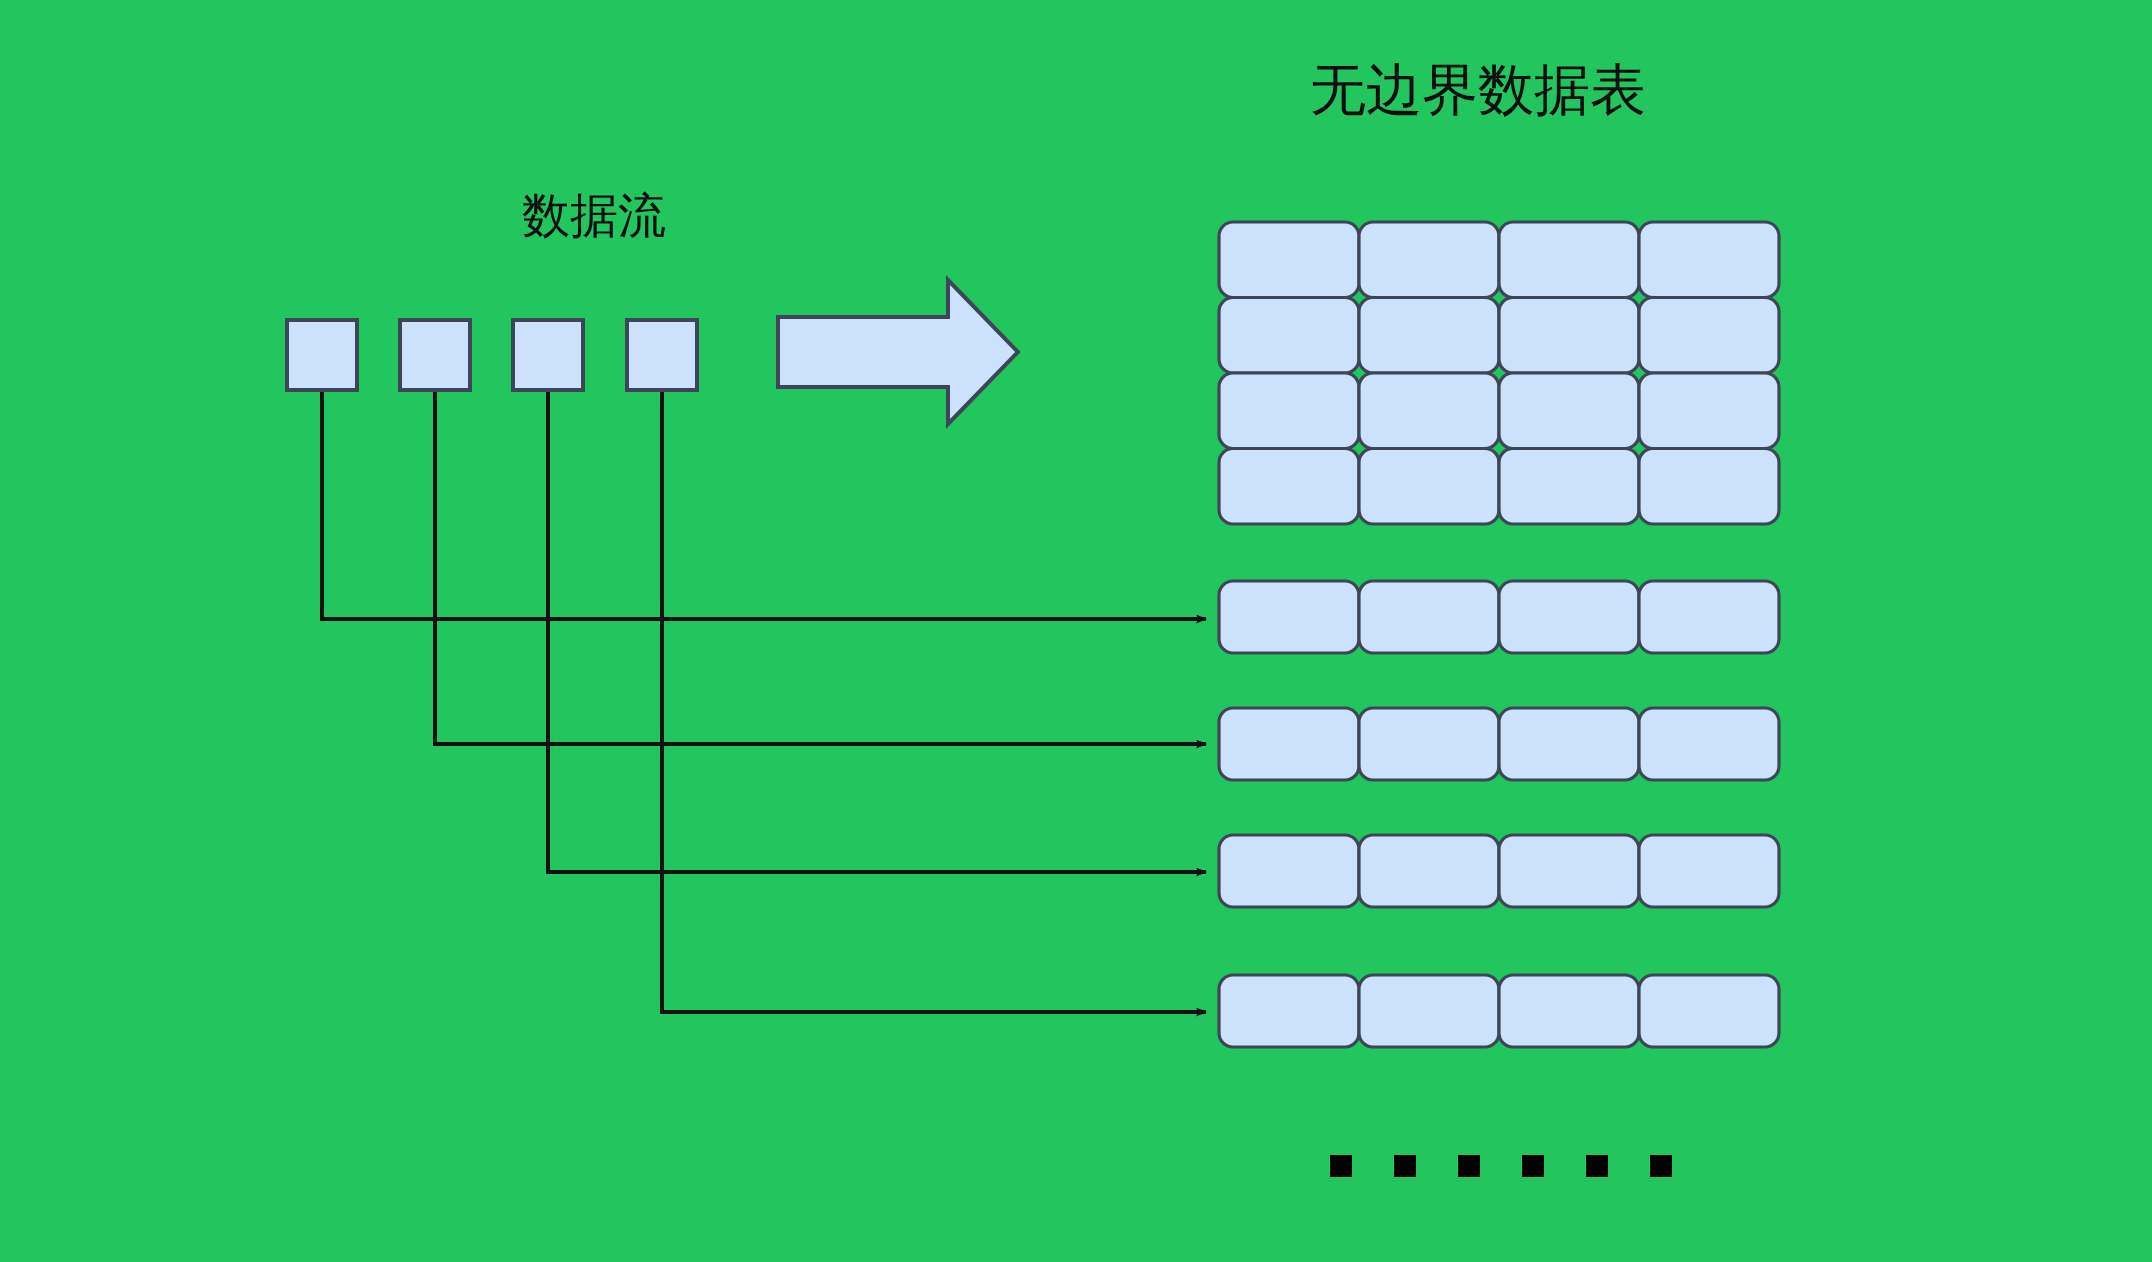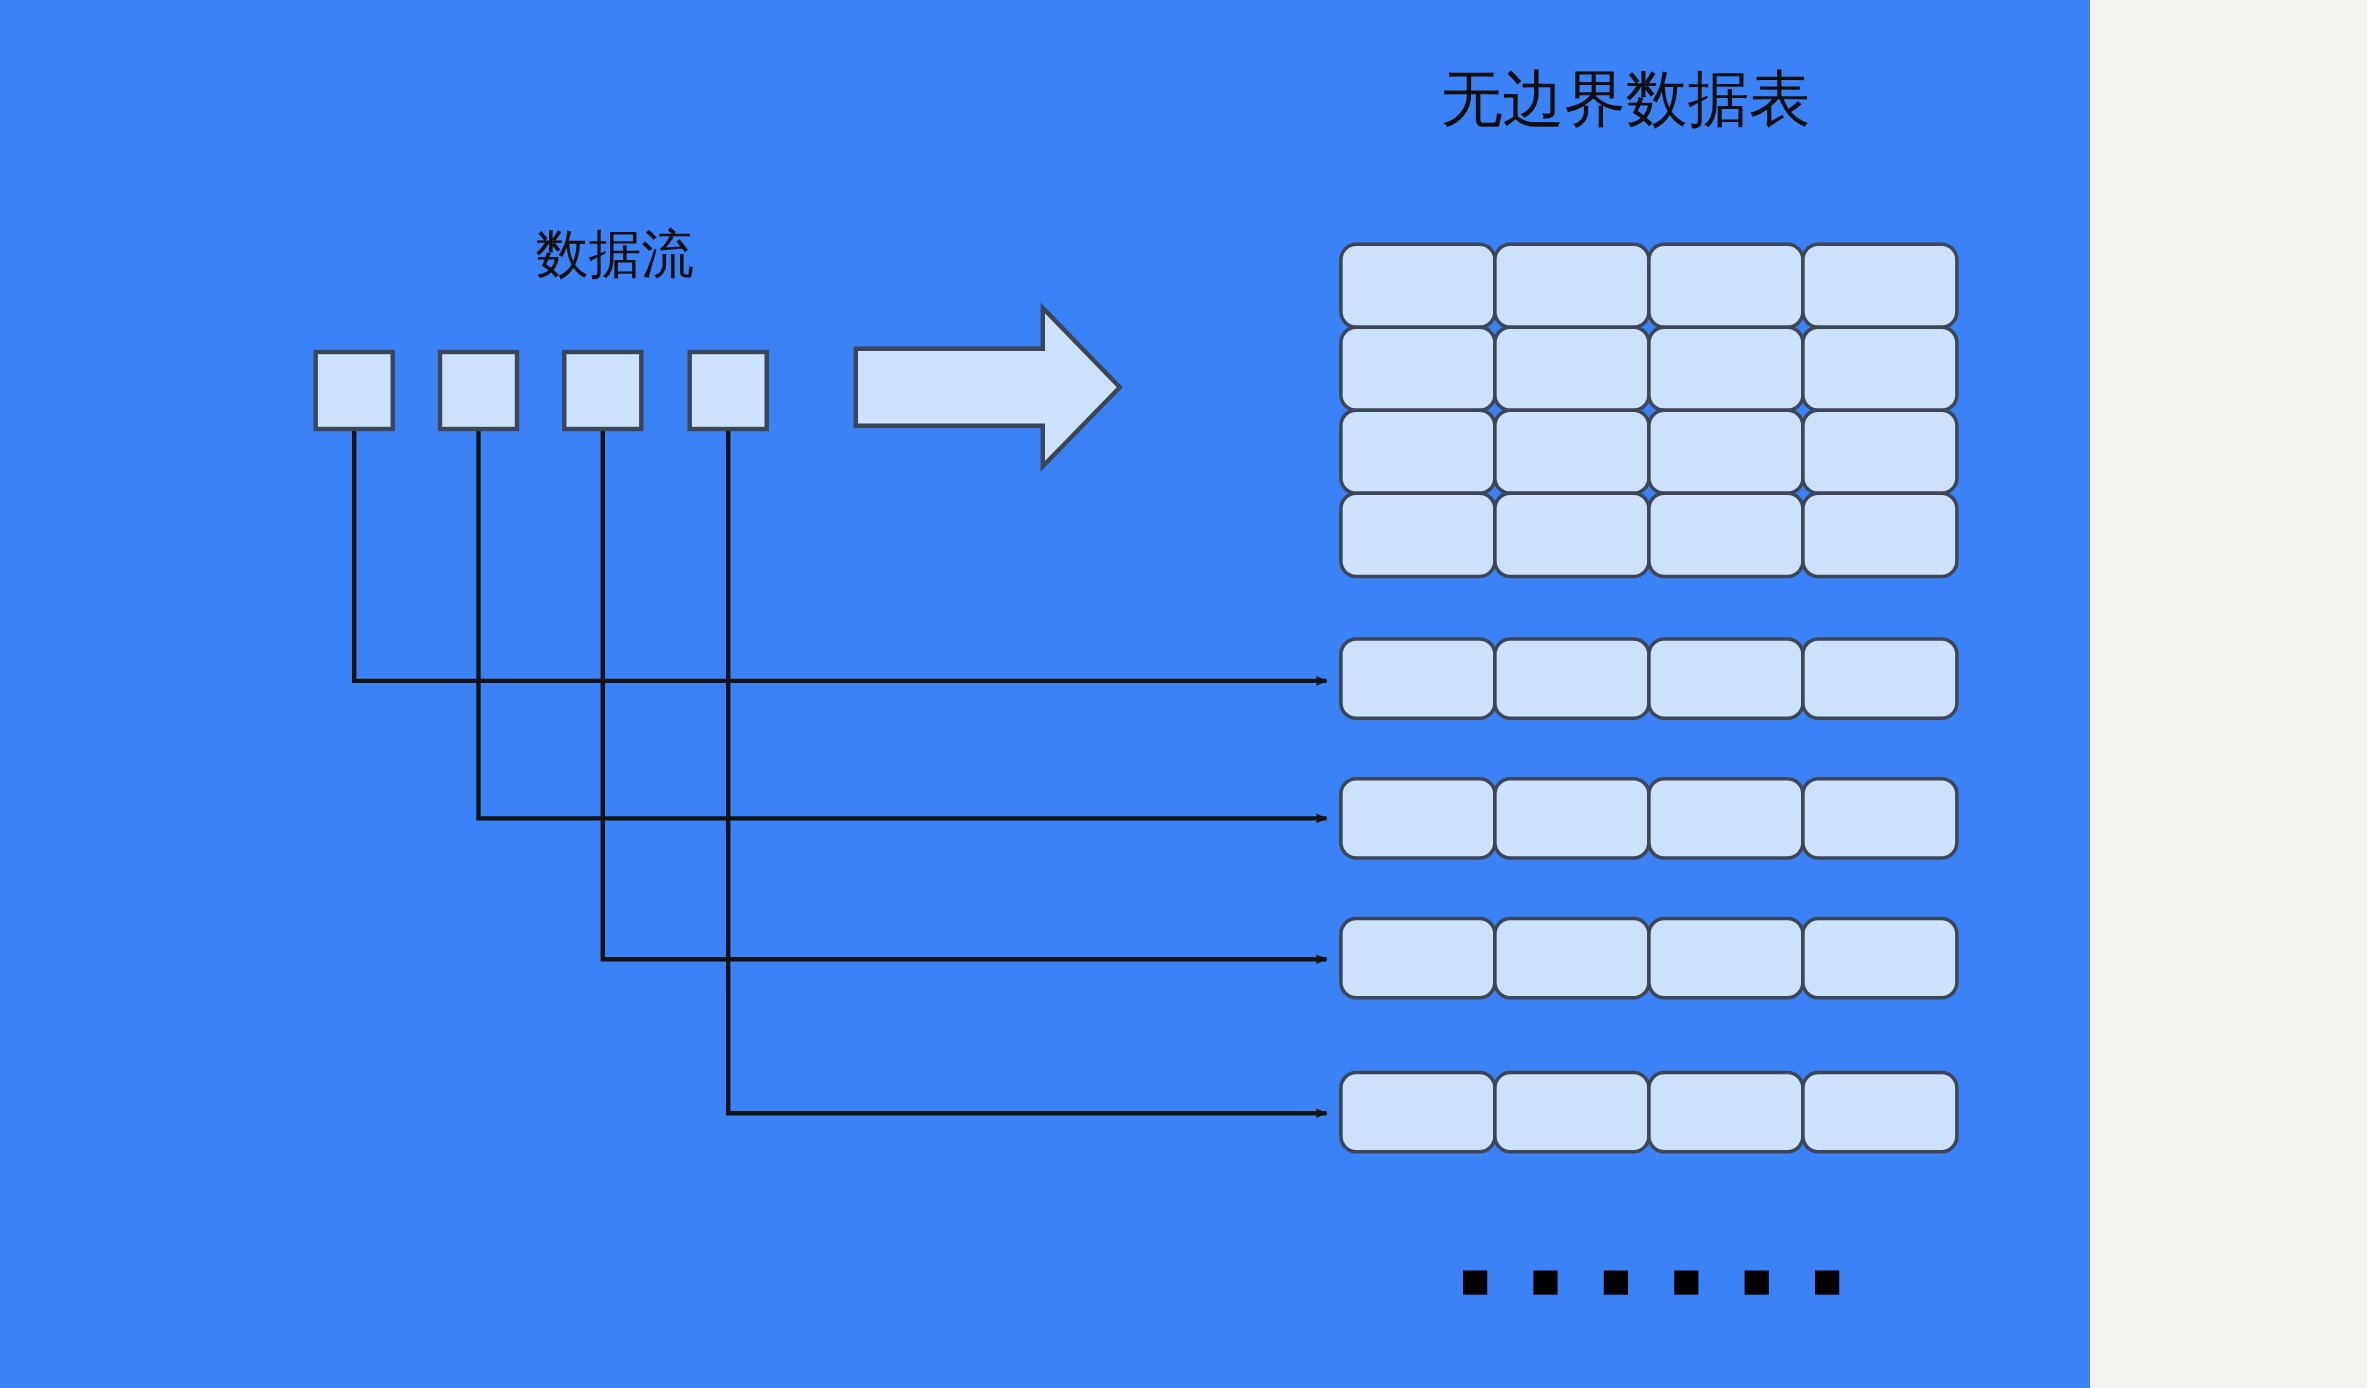--- a/index.html
+++ b/index.html
@@ -5,23 +5,23 @@
   html, body {
     margin: 0;
     padding: 0;
     background: #f4f3ee;
   }
   body {
     font-family: "Liberation Sans", "DejaVu Sans", sans-serif;
   }
   #stage {
     position: relative;
-    width: 1900px;
+    width: 2152px;
     height: 1262px;
-    background: #3b82f6;
+    background: #22c55e;
     overflow: hidden;
   }
   #diagram-svg {
     position: absolute;
     left: 0;
     top: 0;
     width: 2152px;
     height: 1262px;
     display: block;
   }
@@ -32,23 +32,22 @@
     white-space: nowrap;
     line-height: 1;
   }
   #title-unbounded-table {
     font-size: 56px;
     left: 1310px;
     top: 62px;
   }
   #label-data-stream {
     font-size: 48px;
-    left: 487px;
+    left: 522px;
     top: 192px;
-    margin-top: 16px;
   }
 </style>
 </head>
 <body>
 
 <div id="stage">
 
   <svg id="diagram-svg" viewBox="0 0 2152 1262" xmlns="http://www.w3.org/2000/svg">
     <defs>
       <marker id="arrowhead" markerWidth="11" markerHeight="9" refX="10" refY="4.5" orient="auto" markerUnits="userSpaceOnUse">

